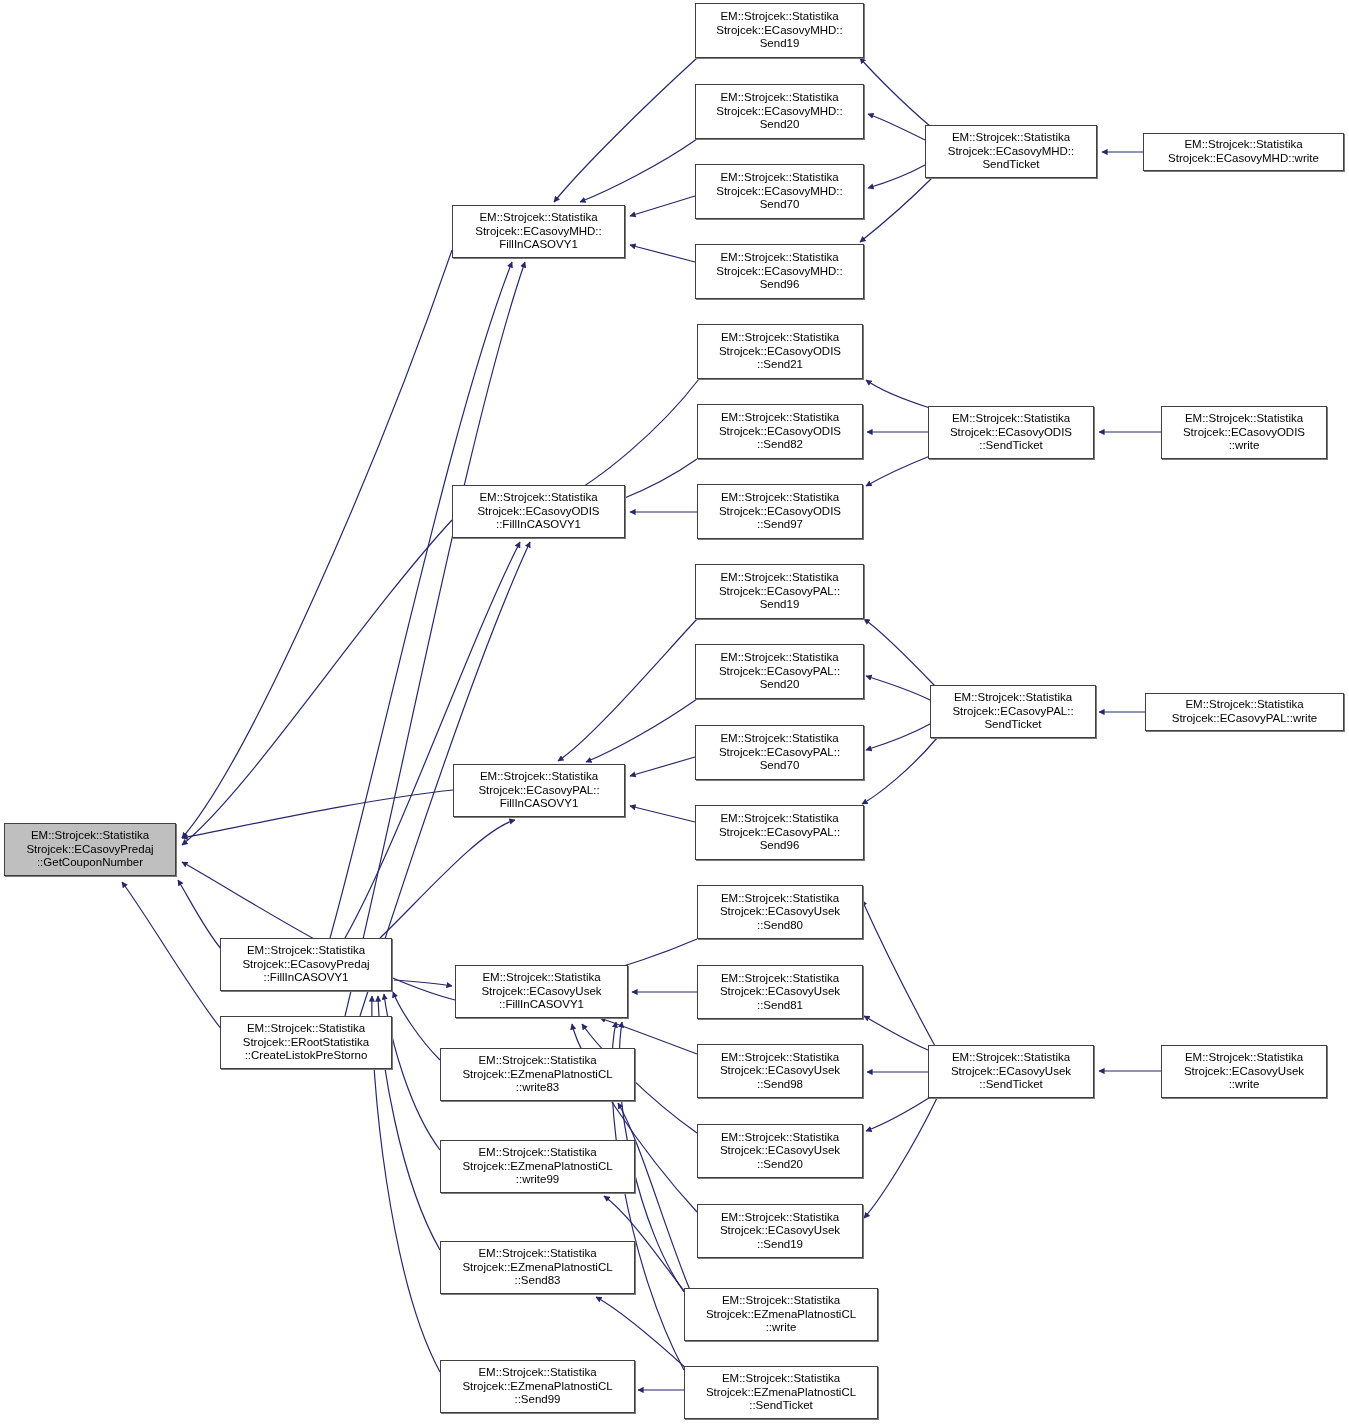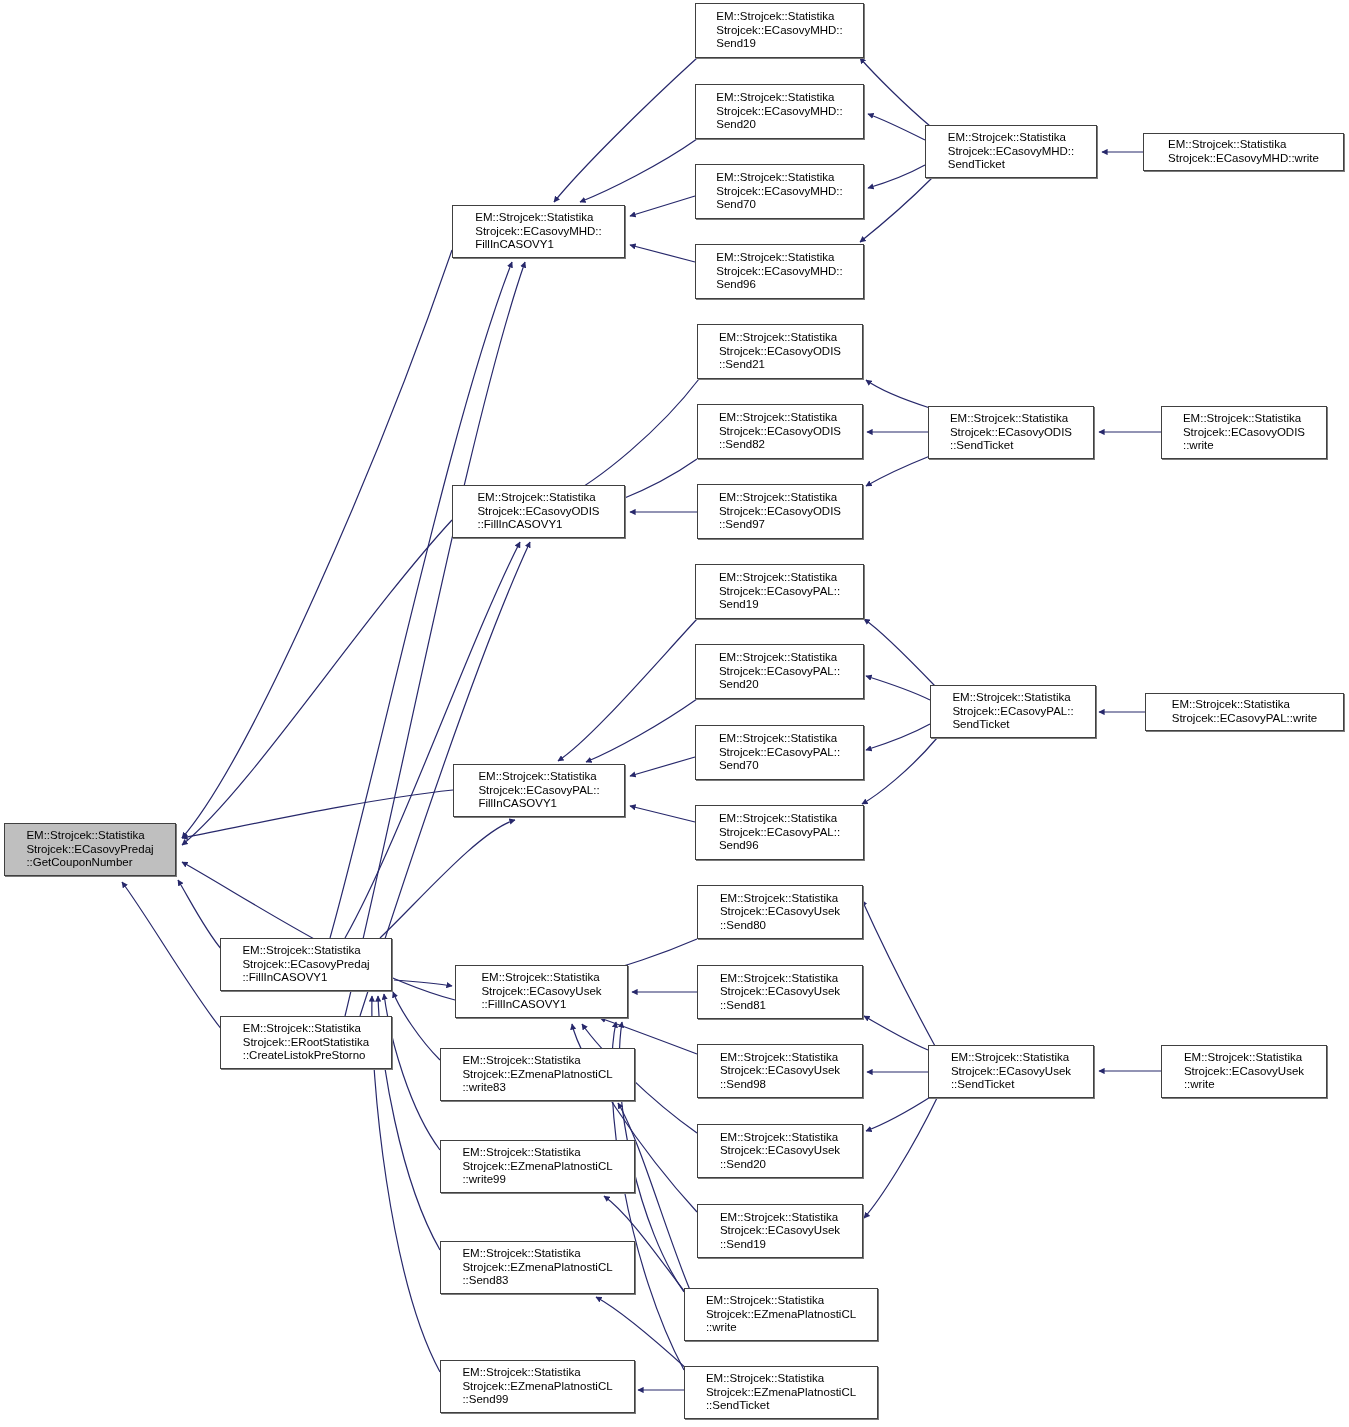--- a/index.html
+++ b/index.html
@@ -1,21 +1,21 @@
 <!DOCTYPE html>
 <html><head>
 <meta charset="utf-8">
 <style>
   html,body{margin:0;padding:0;background:#ffffff;}
   body{font-family:"Liberation Sans","DejaVu Sans",sans-serif;}
   #graph-root{position:relative;width:1349px;height:1427px;background:#fff;overflow:hidden;}
   svg#edges{position:absolute;left:0;top:0;width:1349px;height:1427px;}
   .node{position:absolute;box-sizing:border-box;border:1px solid #404040;
         background:#ffffff;display:flex;align-items:center;justify-content:center;
-        line-height:1.18;color:#000;
+        text-align:center;line-height:1.18;color:#000;
         font-family:"Liberation Sans","DejaVu Sans",sans-serif;font-size:11.5px;
         box-shadow:1px 1px 0 0 #7a7a7a;}
   .node.root{background:#bfbfbf;}
   .node .lbl{display:block;white-space:pre-line;padding:0 3px;}
 </style>
 </head>
 <body>
 
 <div id="graph-root">
   <svg id="edges" viewBox="0 0 1349 1427">

